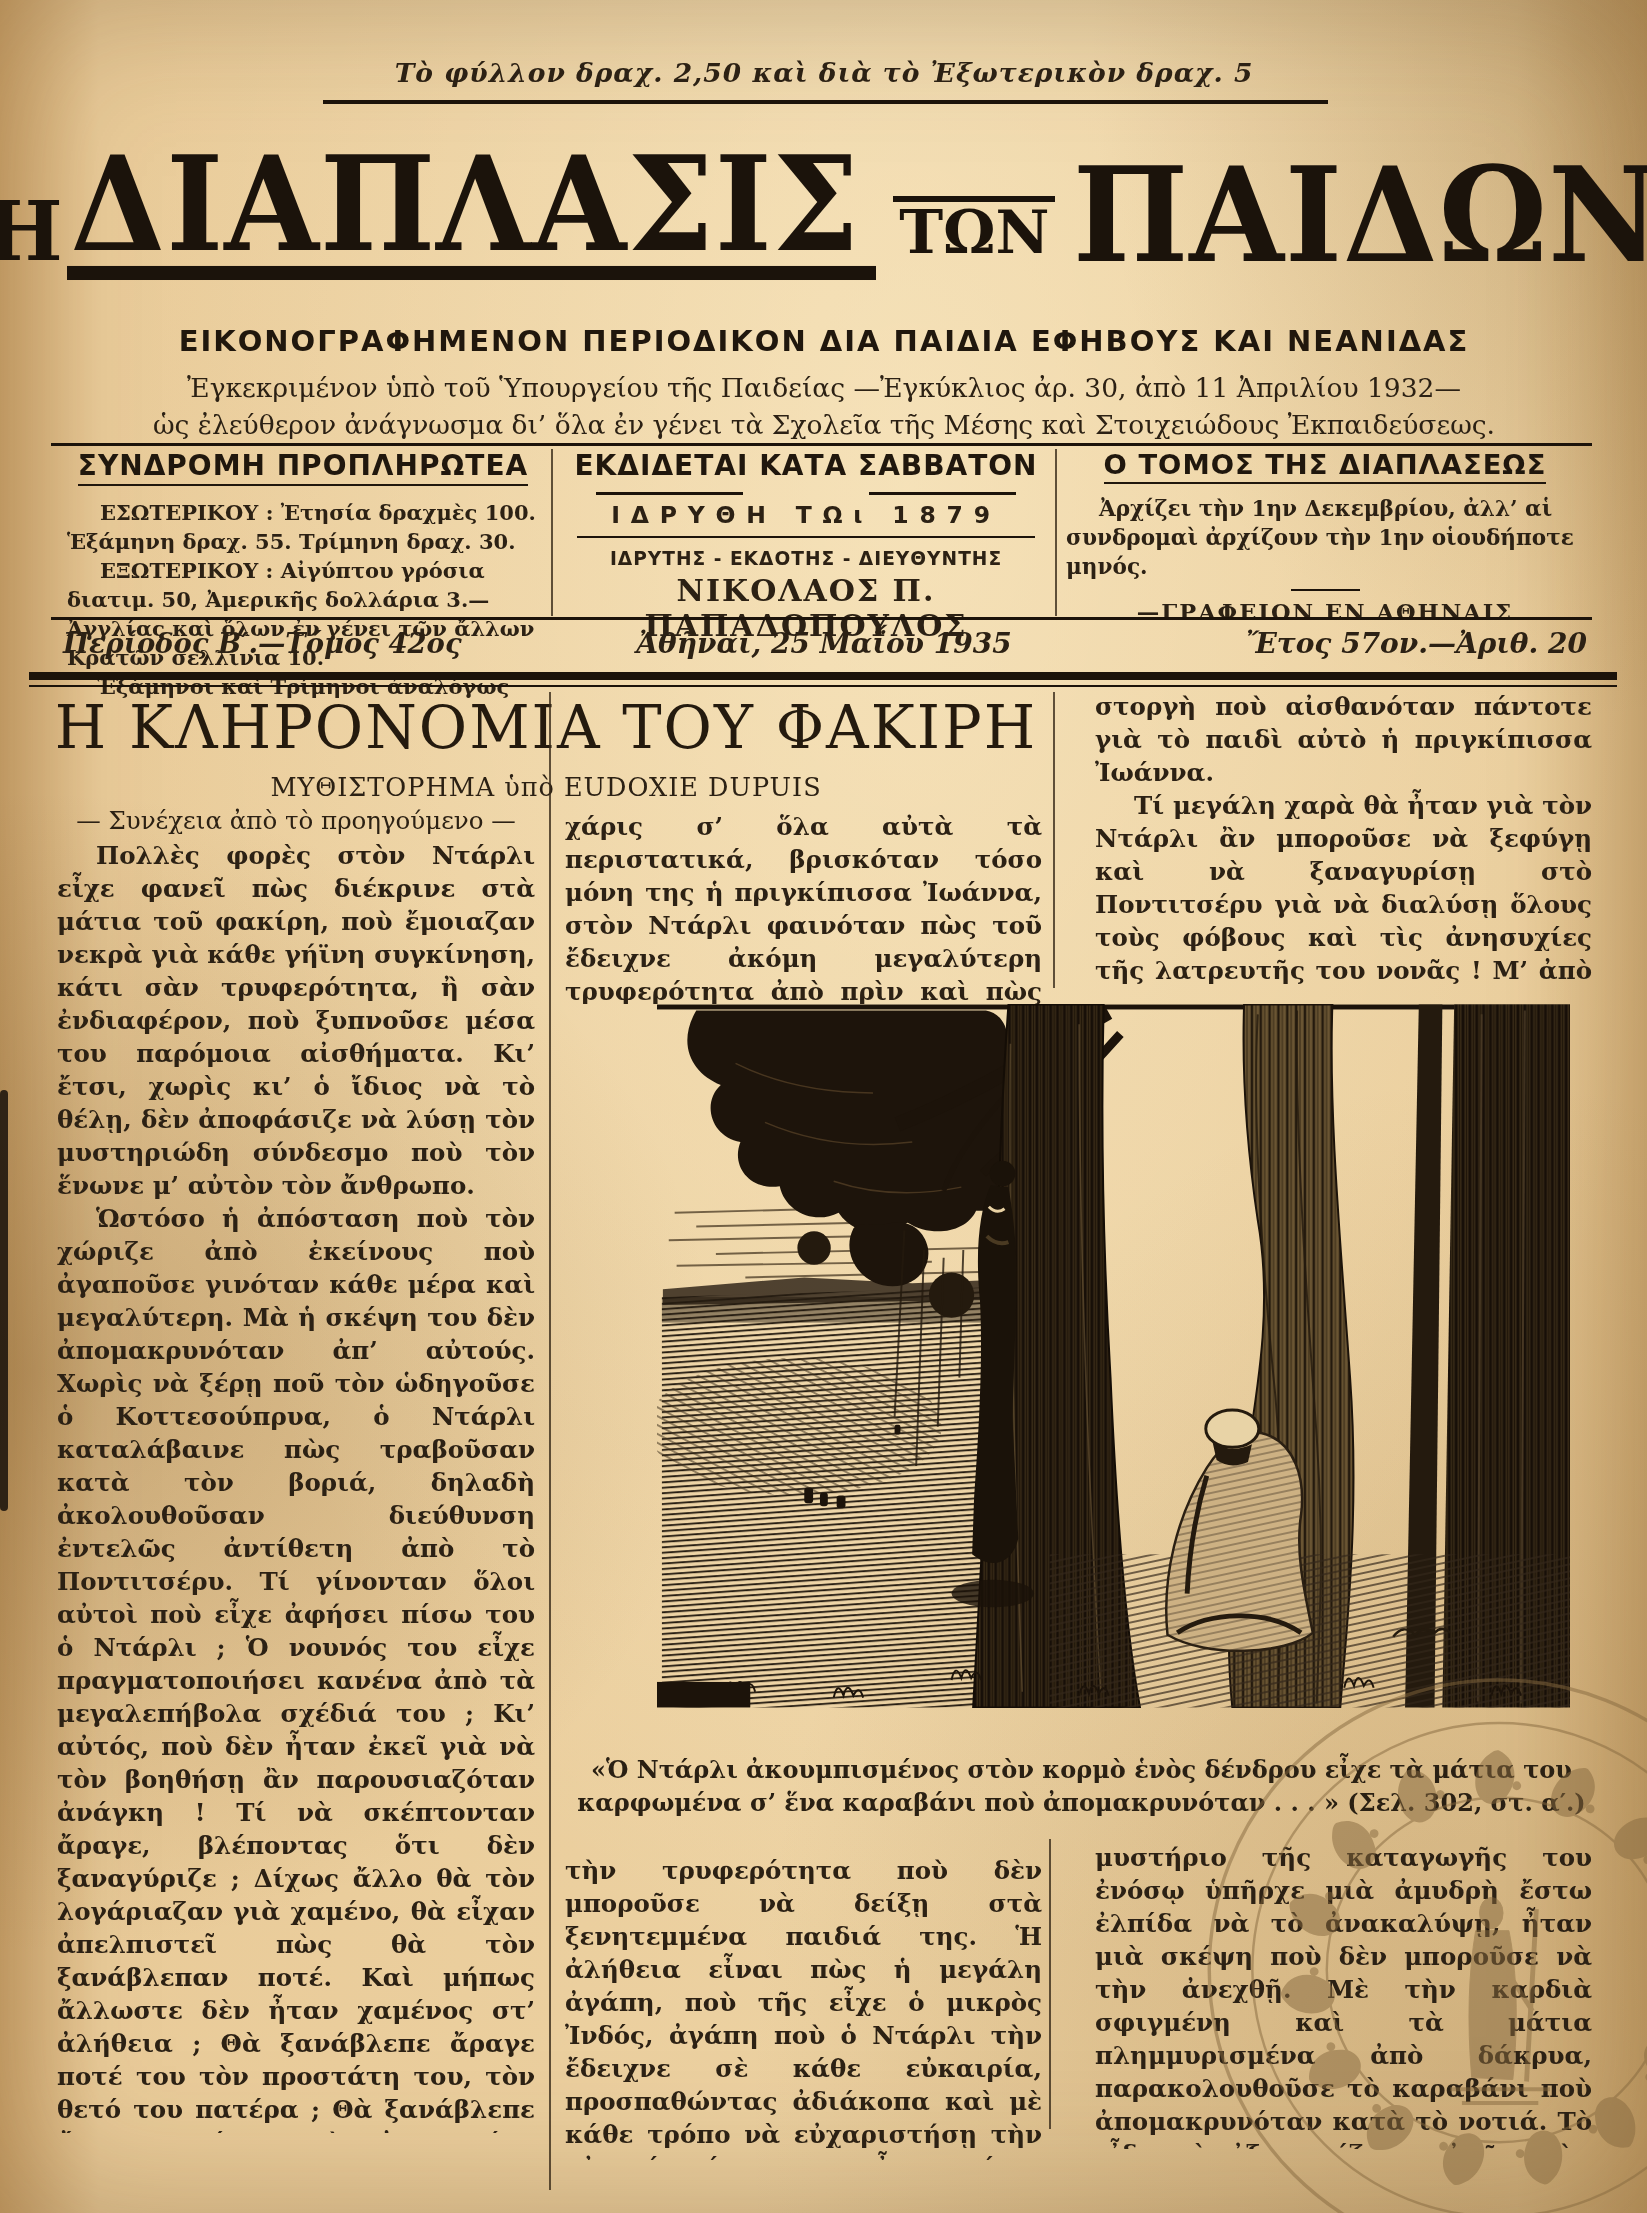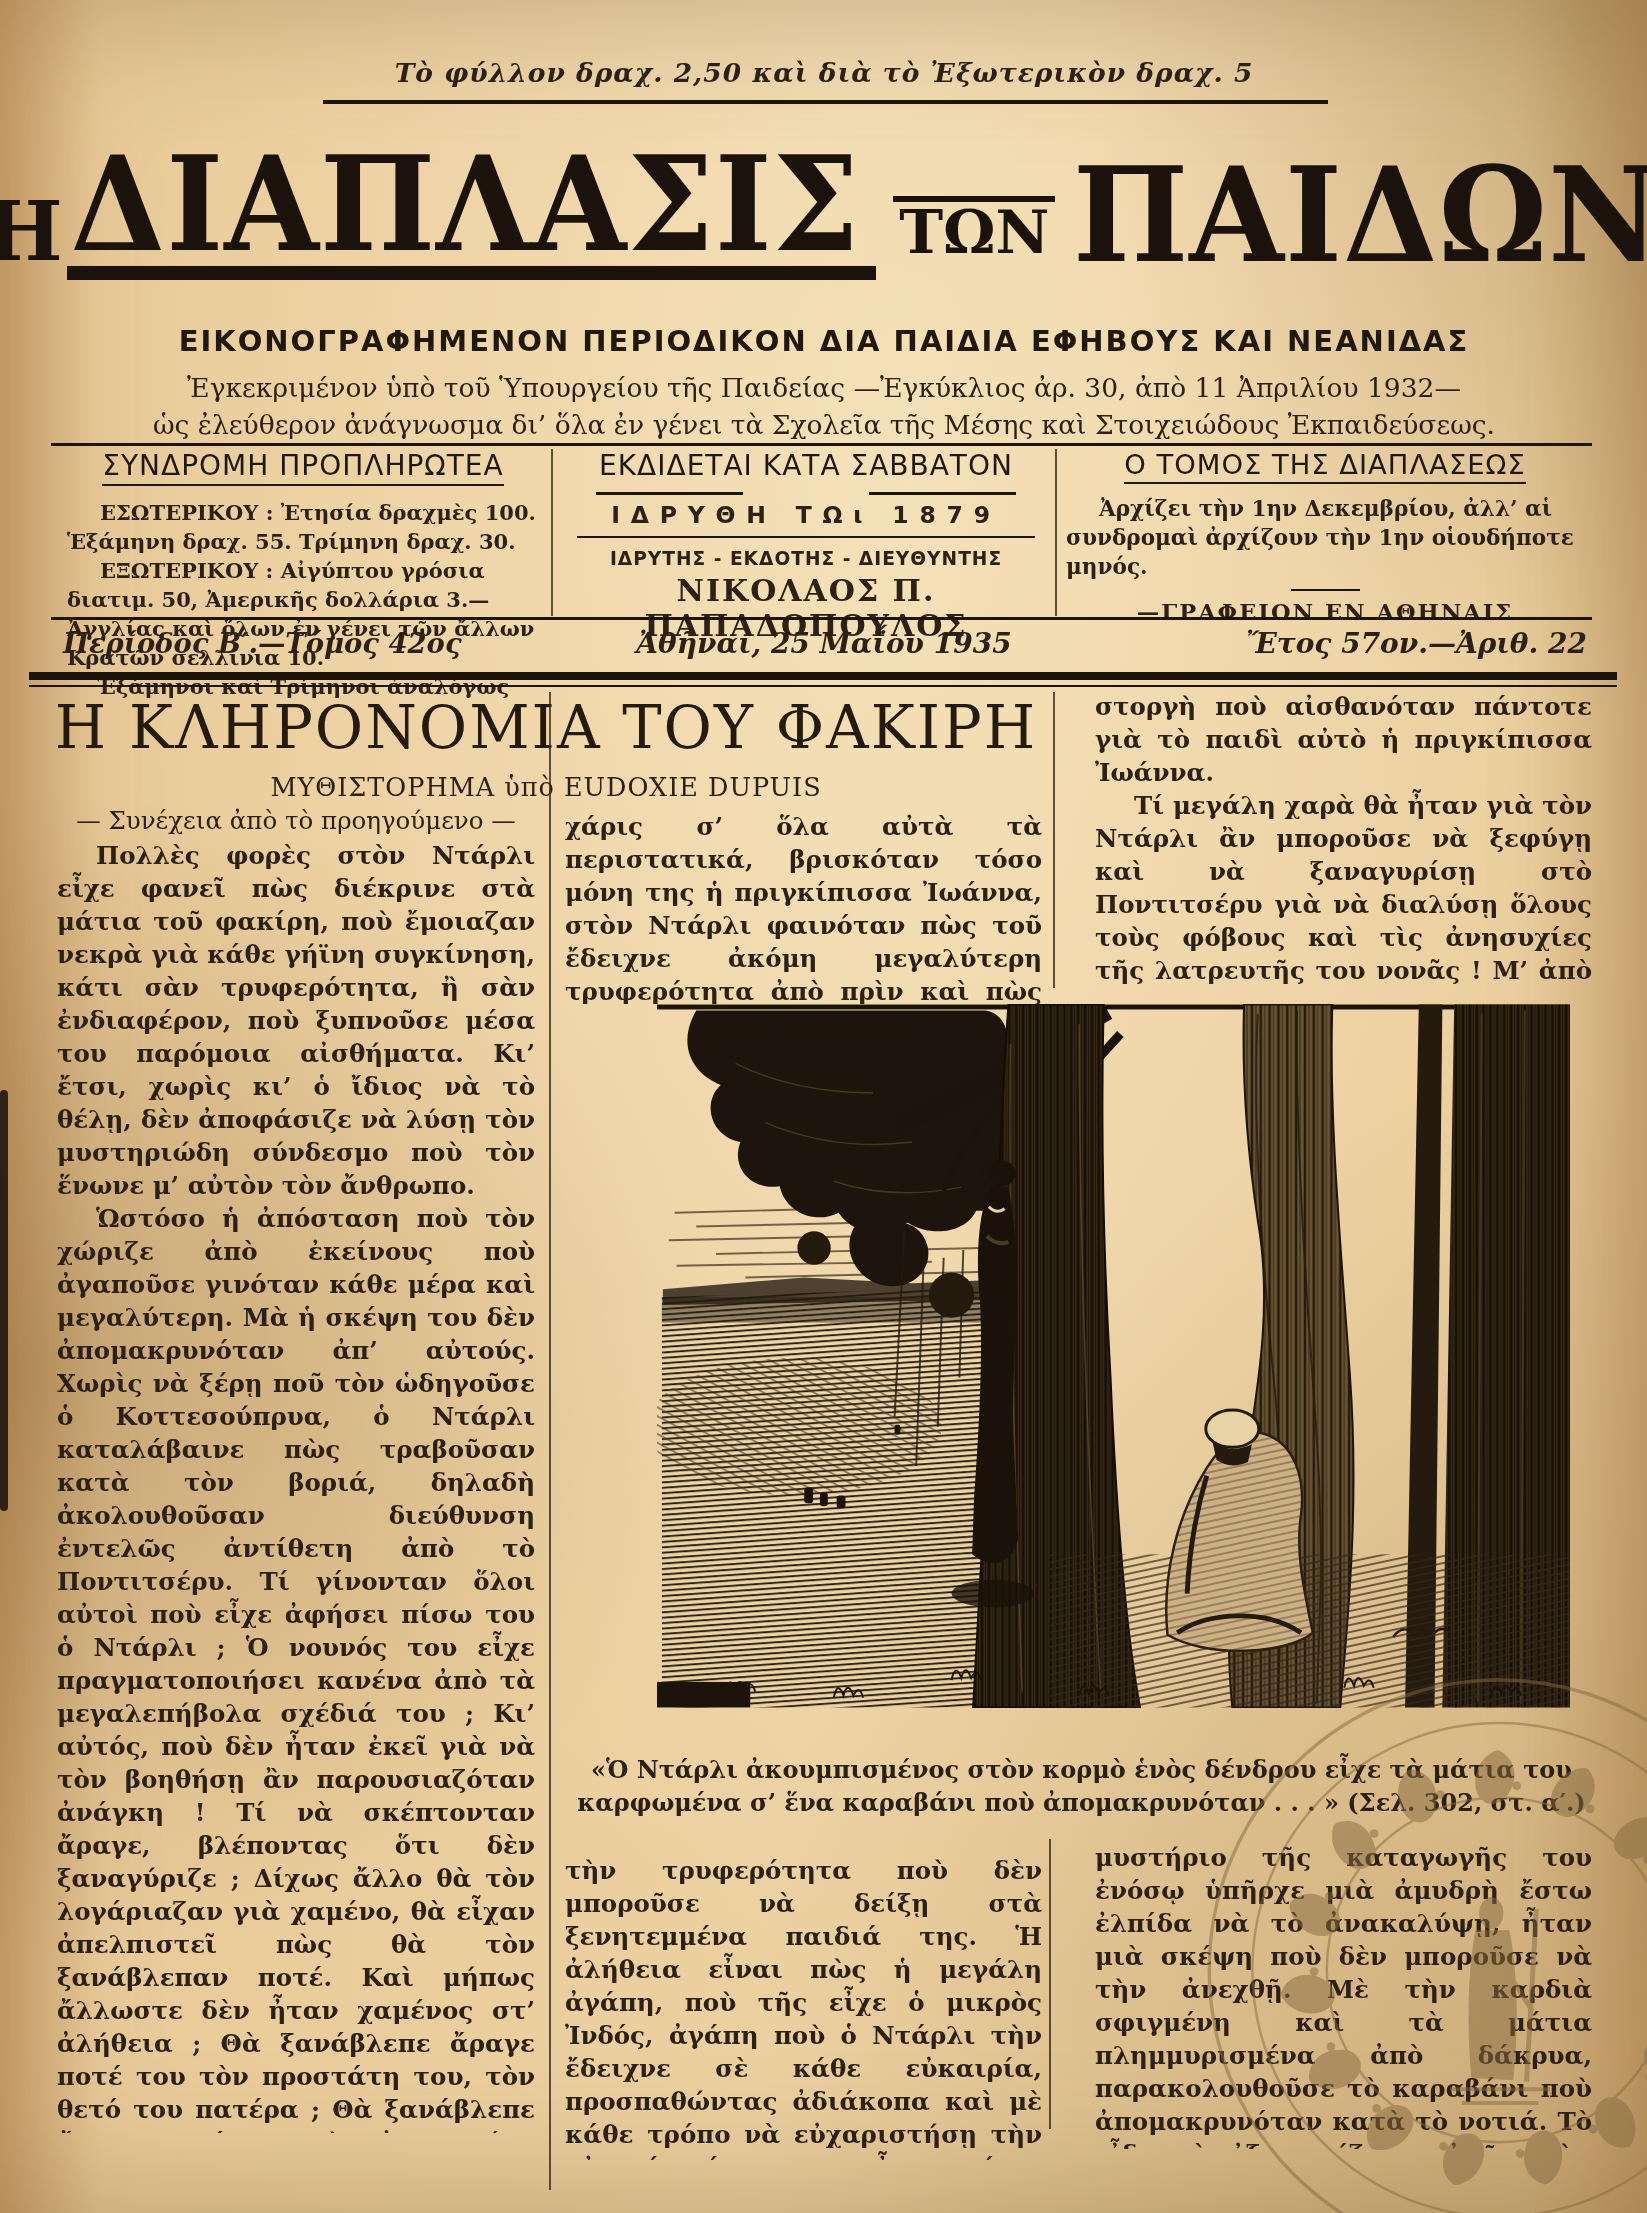--- a/index.html
+++ b/index.html
@@ -24,21 +24,21 @@
   .masthead{top:108px;left:29px;width:1588px;height:186px;display:flex;justify-content:center;align-items:flex-end;color:#1b130b;}
   .mh-eta{font-size:82px;font-weight:bold;line-height:.8;margin:0 3.9px 29px 0;}
   .mh-big{font-size:122px;font-weight:bold;line-height:.78;letter-spacing:1px;transform:scaleY(1.08);transform-origin:bottom;}
   .mh-diaplasis{border-bottom:13.7px solid #1b130b;padding:0 15.7px 9.8px 3.9px;margin-bottom:13.7px;}
   .mh-ton{font-size:59px;font-weight:bold;line-height:.9;border-top:6.9px solid #1b130b;padding:3.9px 5.9px 0;margin:0 17.6px 35px;}
   .mh-paidon{margin-bottom:27.4px;}
   .subtitle{top:324px;left:0;width:100%;font-family:"DejaVu Sans",sans-serif;font-weight:bold;font-size:29px;letter-spacing:2px;color:#20170d;}
   .approval{left:0;width:100%;font-size:26.5px;}
   
   .box{position:absolute;top:449px;height:165px;}
-  .box-title{font-family:"DejaVu Sans",sans-serif;font-weight:normal;font-size:28px;letter-spacing:1px;color:#20170d;}
+  .box-title{font-family:"DejaVu Sans",sans-serif;font-weight:bold;font-size:28px;letter-spacing:1px;color:#20170d;}
   .uline{border-bottom:2.9px solid #20170d;display:inline-block;padding-bottom:2px;}
   .box-body{font-size:21px;font-weight:bold;line-height:29px;margin-top:7.8px;}
   .ind{text-indent:33px;}
   .split-rule{display:flex;justify-content:space-between;margin:9.8px 29px 5.9px;}
   .split-rule i{display:block;width:147px;height:2.9px;background:#1c130a;}
   .thin-rule{height:2px;background:#1c130a;margin:7.8px 9.8px;}
   .founded{font-family:"DejaVu Sans",sans-serif;font-weight:bold;font-size:23.5px;letter-spacing:10.8px;}
   .roles{font-family:"DejaVu Sans",sans-serif;font-weight:bold;font-size:18.6px;letter-spacing:1px;margin-top:9.8px;}
   .publisher{font-size:30px;font-weight:bold;letter-spacing:2px;margin-top:3.9px;}
   .mini-rule{width:69px;height:2.9px;background:#1c130a;margin:7.8px auto;}
@@ -106,21 +106,21 @@
     <div class="office">—ΓΡΑΦΕΙΟΝ ΕΝ ΑΘΗΝΑΙΣ</div>
   </div>
 
   <div class="vdiv" style="left:551px;top:449px;height:167px;"></div>
   <div class="vdiv" style="left:1055px;top:449px;height:167px;"></div>
   <div class="rule" style="top:617px;left:51px;width:1541px;height:2.9px;"></div>
 
   <div class="abs dateline">
     <span class="dl-left">Περίοδος Β′.—Τόμος 42ος</span>
     <span class="dl-center">Ἀθῆναι, 25 Μαΐου 1935</span>
-    <span class="dl-right">Ἔτος 57ον.—Ἀριθ. 22</span>
+    <span class="dl-right">Ἔτος 57ον.—Ἀριθ. 20</span>
   </div>
   <div class="rule" style="top:672px;left:29px;width:1588px;height:7.8px;"></div>
   <div class="rule" style="top:685px;left:29px;width:1588px;height:2px;"></div>
 
   <div class="abs art-byline">ΜΥΘΙΣΤΟΡΗΜΑ ὑπὸ EUDOXIE DUPUIS</div>
   <div class="abs art-title">Η ΚΛΗΡΟΝΟΜΙΑ ΤΟΥ ΦΑΚΙΡΗ</div>
 
   <div class="vdiv" style="left:549px;top:692px;height:1498px;"></div>
   <div class="vdiv" style="left:1053px;top:692px;height:296px;"></div>
   <div class="vdiv" style="left:1049px;top:1839px;height:290px;"></div>

